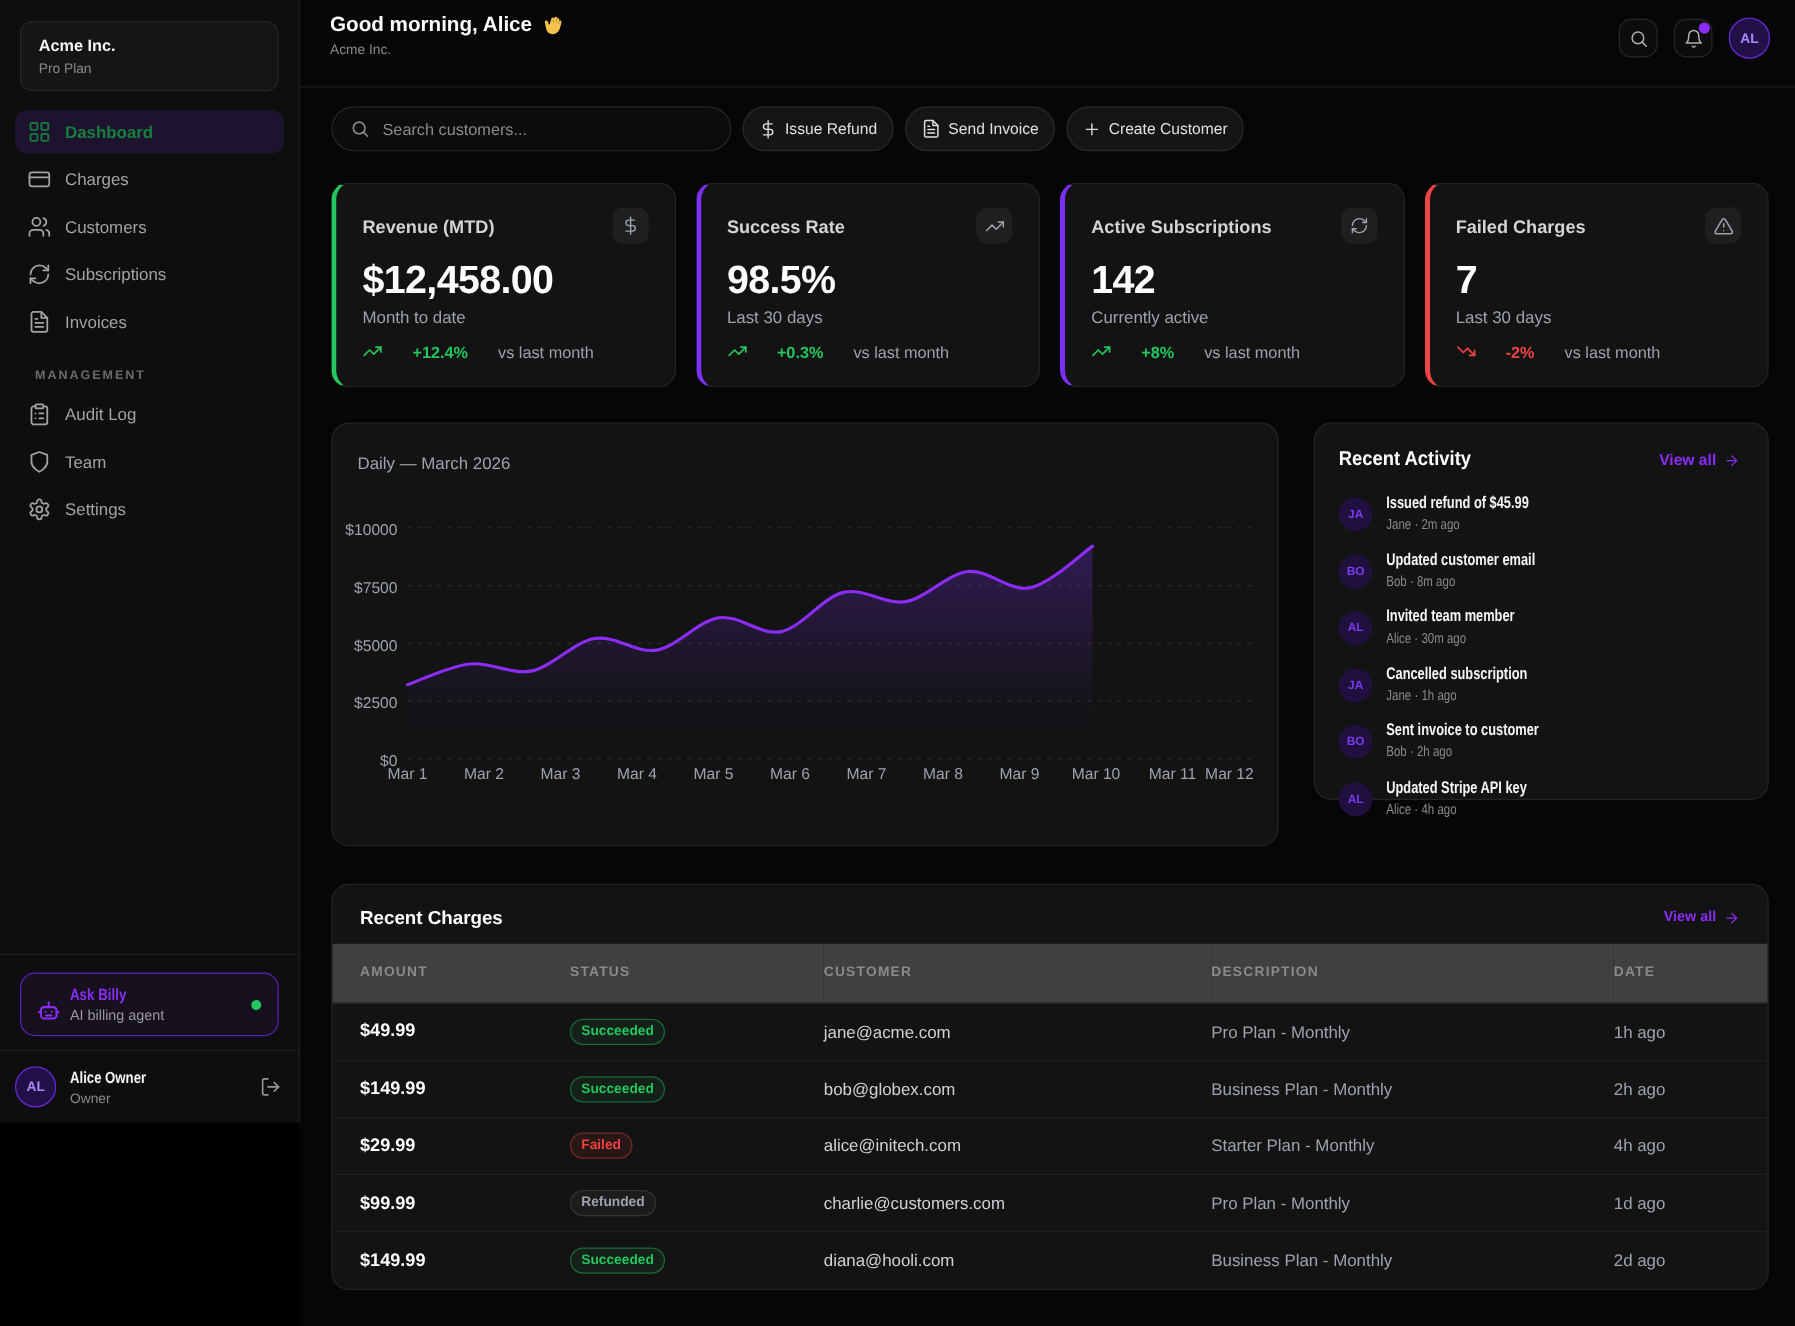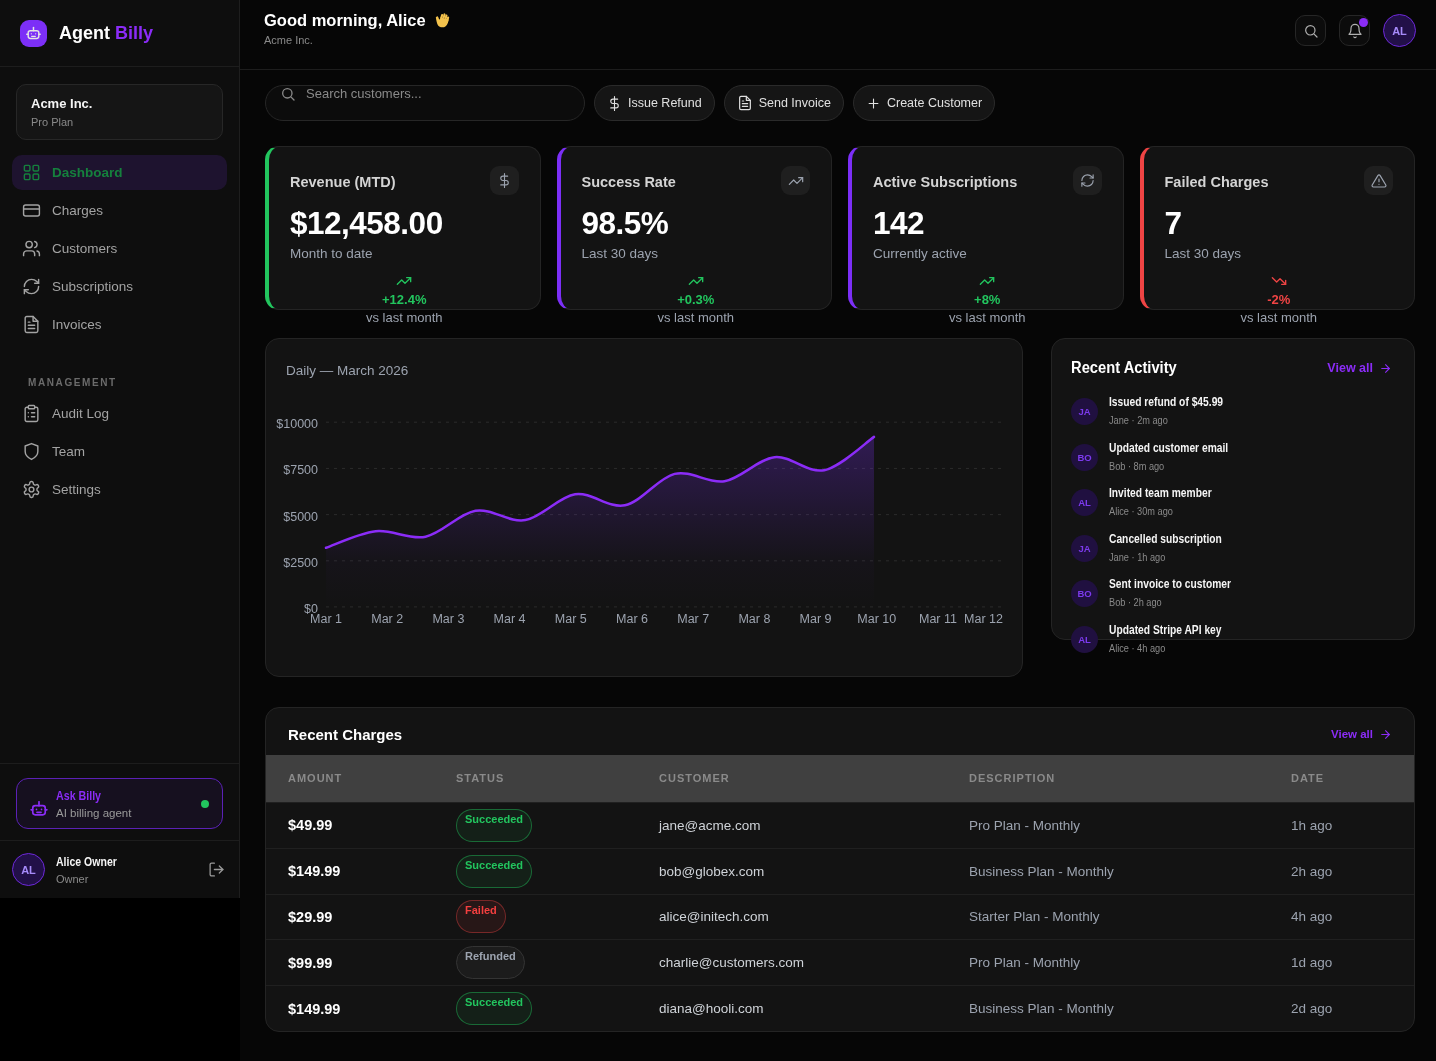--- a/index.html
+++ b/index.html
@@ -13,21 +13,21 @@
 .logo-row { display:flex; align-items:center; gap:12px; padding:20px 20px 19px 20px; border-bottom:1px solid #1d1d1d; }
 .logo-box { width:27px; height:27px; border-radius:9px; background:#7c2ff7; display:flex; align-items:center; justify-content:center; }
 .logo-txt { font-size:18px; font-weight:bold; color:#fff; letter-spacing:0; }
 .logo-txt span { color:#8b2cf7; }
 .org-card { margin:17px 16px 0 16px; background:#151515; border:1px solid #272727; border-radius:10px; padding:11px 14px; }
 .org-name { font-size:13px; font-weight:bold; color:#f5f5f5; }
 .org-plan { font-size:11px; color:#8a8a8a; margin-top:5px; }
 .nav { padding:15px 12px 0 12px; }
 .nav-item { display:flex; align-items:center; gap:11px; height:35px; padding:0 10px; border-radius:10px; color:#a3a3a3; font-size:13.5px; margin-bottom:3px; }
 .nav-item.active { background:rgba(124,47,247,0.14); color:#15803d; font-weight:bold; }
-.nav-label { font-size:10px; font-weight:bold; letter-spacing:1.6px; color:#6b6b6b; margin:35px 12px 8px 16px; }
+.nav-label { font-size:10px; font-weight:bold; letter-spacing:1.6px; color:#6b6b6b; margin:20px 12px 8px 16px; }
 .side-bottom { position:absolute; left:0; bottom:0; width:100%; border-top:1px solid #1d1d1d; }
 .ask-billy { margin:14px 16px 11px 16px; display:flex; align-items:flex-end; gap:7px; border:1px solid #5b21b6; background:rgba(124,47,247,0.08); border-radius:12px; padding:9px 12px; position:relative; }
 .ab-title { font-size:13px; font-weight:bold; color:#8b2cf7; transform:scaleX(0.82); transform-origin:0 50%; white-space:nowrap; }
 .ab-sub { font-size:11.5px; color:#9a9a9a; margin-top:4px; }
 .ab-dot { position:absolute; right:13px; top:50%; margin-top:-4px; width:8px; height:8px; border-radius:50%; background:#22c55e; }
 .user-row { border-top:1px solid #1d1d1d; display:flex; align-items:center; gap:11px; padding:12px 14px 12px 12px; height:58px; }
 .user-av { width:33px; height:33px; border-radius:50%; background:#221048; border:1px solid #6d28d9; color:#a78bfa; font-size:11px; font-weight:bold; display:flex; align-items:center; justify-content:center; }
 .user-name { font-size:13px; font-weight:bold; color:#f5f5f5; transform:scaleX(0.81); transform-origin:0 50%; white-space:nowrap; }
 .user-role { font-size:11px; color:#8a8a8a; margin-top:4px; }
 .user-out { margin-left:auto; color:#9a9a9a; }
@@ -38,35 +38,35 @@
 .hdr-greet { font-size:16.5px; line-height:19px; font-weight:bold; color:#fff; display:flex; align-items:center; gap:8px; }
 .hdr-org { font-size:11px; color:#8a8a8a; margin-top:4px; }
 .hdr-right { margin-left:auto; display:flex; align-items:center; gap:13px; margin-top:4px; }
 .icon-btn { width:31px; height:31px; border-radius:10px; border:1px solid #262626; background:#0c0c0c; display:flex; align-items:center; justify-content:center; color:#b0b0b0; position:relative; }
 .bell-dot { position:absolute; top:2px; right:1px; width:9px; height:9px; border-radius:50%; background:#8b2cf7; }
 .hdr-av { width:33px; height:33px; border-radius:50%; background:#221048; border:1px solid #6d28d9; color:#a78bfa; font-size:11px; font-weight:bold; display:flex; align-items:center; justify-content:center; }
 
 
 .content { padding:15px 21px 25px 25px; }
 .toolbar { display:flex; align-items:center; }
-.search { width:320px; height:36px; border-radius:18px; border:1px solid #262626; background:#0c0c0c; display:flex; gap:10px; padding:0 14px; color:#8a8a8a; font-size:13px; }
+.search { width:320px; height:36px; border-radius:18px; border:1px solid #262626; background:#0c0c0c; display:flex; align-items:center; gap:10px; padding:0 14px; color:#8a8a8a; font-size:13px; }
 .tbtn { height:36px; border-radius:18px; border:1px solid #2a2a2a; background:#151515; display:flex; align-items:center; gap:6px; padding:0 12px; color:#e0e0e0; font-size:12.5px; margin-left:9px; }
 .tbtn:first-of-type { margin-left:9px; }
 
 .stats { display:grid; grid-template-columns:repeat(4,1fr); gap:16px; margin-top:25px; }
 .stat { height:164px; background:#131313; border:1px solid #242424; border-left-width:4px; border-radius:14px; padding:19px 21px 0 21px; position:relative; }
 .stat.green { border-left-color:#22c55e; }
 .stat.purple { border-left-color:#7c2ff7; }
 .stat.red { border-left-color:#ef4444; }
 .stat-top { display:flex; align-items:center;gap:12px; }
 .stat-title { font-size:14.5px; line-height:17px; color:#d4d4d4; font-weight:bold; padding-top:3px; }
 .stat-ic { margin-left:auto; width:29px; height:29px; border-radius:9px; background:#1f1f1f; color:#9ca3af; display:flex; align-items:center; justify-content:center; }
 .stat-num { font-size:31.5px; line-height:34px; font-weight:bold; color:#fff; margin-top:11px; letter-spacing:-0.5px; }
 .stat-sub { font-size:13.5px; line-height:16px; color:#9ca3af; margin-top:6px; }
-.stat-trend { display:flex; align-items:center; gap:3px; font-size:13px; color:#9ca3af; margin-top:11px;flex-direction:column; }
+.stat-trend { display:flex; align-items:center; gap:24px; font-size:13px; color:#9ca3af; margin-top:11px; }
 .stat-trend b.up { color:#22c55e; }
 .stat-trend b.down { color:#ef4444; }
 .tr-up { color:#22c55e; } .tr-down { color:#ef4444; }
 
 .midrow { display:grid; grid-template-columns:758px 364px; gap:28px; margin-top:28px; }
 .card { background:#131313; border:1px solid #242424; border-radius:14px; }
 .chart-card { height:339px; padding:20px; position:relative; }
 .card-title { font-size:16px; font-weight:bold; color:#fff; }
 .chart-sub { font-size:13.5px; color:#9ca3af; margin-top:4px; }
 .act-card { height:302px; padding:20px 22px 0 19px; }
@@ -82,44 +82,30 @@
 .chg-head { display:flex; align-items:center; padding:17px 22px 12px 22px; height:47px; }
 table.tbl { width:100%; border-collapse:collapse; }
 .tbl th { text-align:left; font-size:11px; line-height:13px; letter-spacing:1px; color:#8a8a8a; font-weight:bold; padding:17px 0 17px 0; background:#404040; }
 .tbl td { font-size:13.5px; color:#9ca3af; padding:0; height:45.8px; border-top:1px solid #202020; }
 .tbl .c1 { width:190px; padding-left:22px; }
 .tbl .c2 { width:203px; }
 .tbl .c3 { width:310px; }
 .tbl .c4 { width:322px; }
 .tbl td.amt { color:#fff; font-weight:bold; font-size:14.5px; }
 .tbl td.cust { color:#cfd3d8; }
-.badge { display:inline-block; padding:3px 8px 16px 8px; border-radius:999px; font-size:11px; font-weight:bold; }
+.badge { display:inline-block; padding:3px 8px 4px 8px; border-radius:999px; font-size:11px; font-weight:bold; }
 .b-ok { color:#22c55e; background:rgba(34,197,94,0.08); border:1px solid rgba(34,197,94,0.45); }
 .b-fail { color:#f43f3f; background:rgba(239,68,68,0.09); border:1px solid rgba(239,68,68,0.40); }
 .b-ref { color:#9ca3af; background:#1c1c1c; border:1px solid #343434; }
 </style>
 </head>
 <body>
 <div class="main-bg"></div>
 
 <aside class="sidebar">
-  <div class="logo-row">
-    <div class="logo-box">
-        <svg class="" width="17" height="17" viewBox="0 0 24 24" fill="none" stroke="currentColor" stroke-width="2" stroke-linecap="round" stroke-linejoin="round">
-          <path d="M12 8V5"></path>
-          <circle cx="12" cy="3.5" r="1.2" fill="currentColor" stroke="none"></circle>
-          <rect x="4.5" y="8" width="15" height="11" rx="3"></rect>
-          <path d="M2.5 13h2M19.5 13h2"></path>
-          <circle cx="9" cy="12.5" r="1" fill="currentColor" stroke="none"></circle>
-          <circle cx="15" cy="12.5" r="1" fill="currentColor" stroke="none"></circle>
-          <path d="M9.5 16h5"></path>
-        </svg>
-      </div>
-    <div class="logo-txt">Agent <span>Billy</span></div>
-  </div>
   <div class="org-card">
     <div class="org-name">Acme Inc.</div>
     <div class="org-plan">Pro Plan</div>
   </div>
   <nav class="nav">
     <div class="nav-item active"><svg class="" width="19" height="19" viewBox="0 0 24 24" fill="none" stroke="currentColor" stroke-width="1.8" stroke-linecap="round" stroke-linejoin="round">
           <rect x="3" y="3" width="7" height="7" rx="1.5"></rect>
           <rect x="14" y="3" width="7" height="7" rx="1.5"></rect>
           <rect x="14" y="14" width="7" height="7" rx="1.5"></rect>
           <rect x="3" y="14" width="7" height="7" rx="1.5"></rect>

